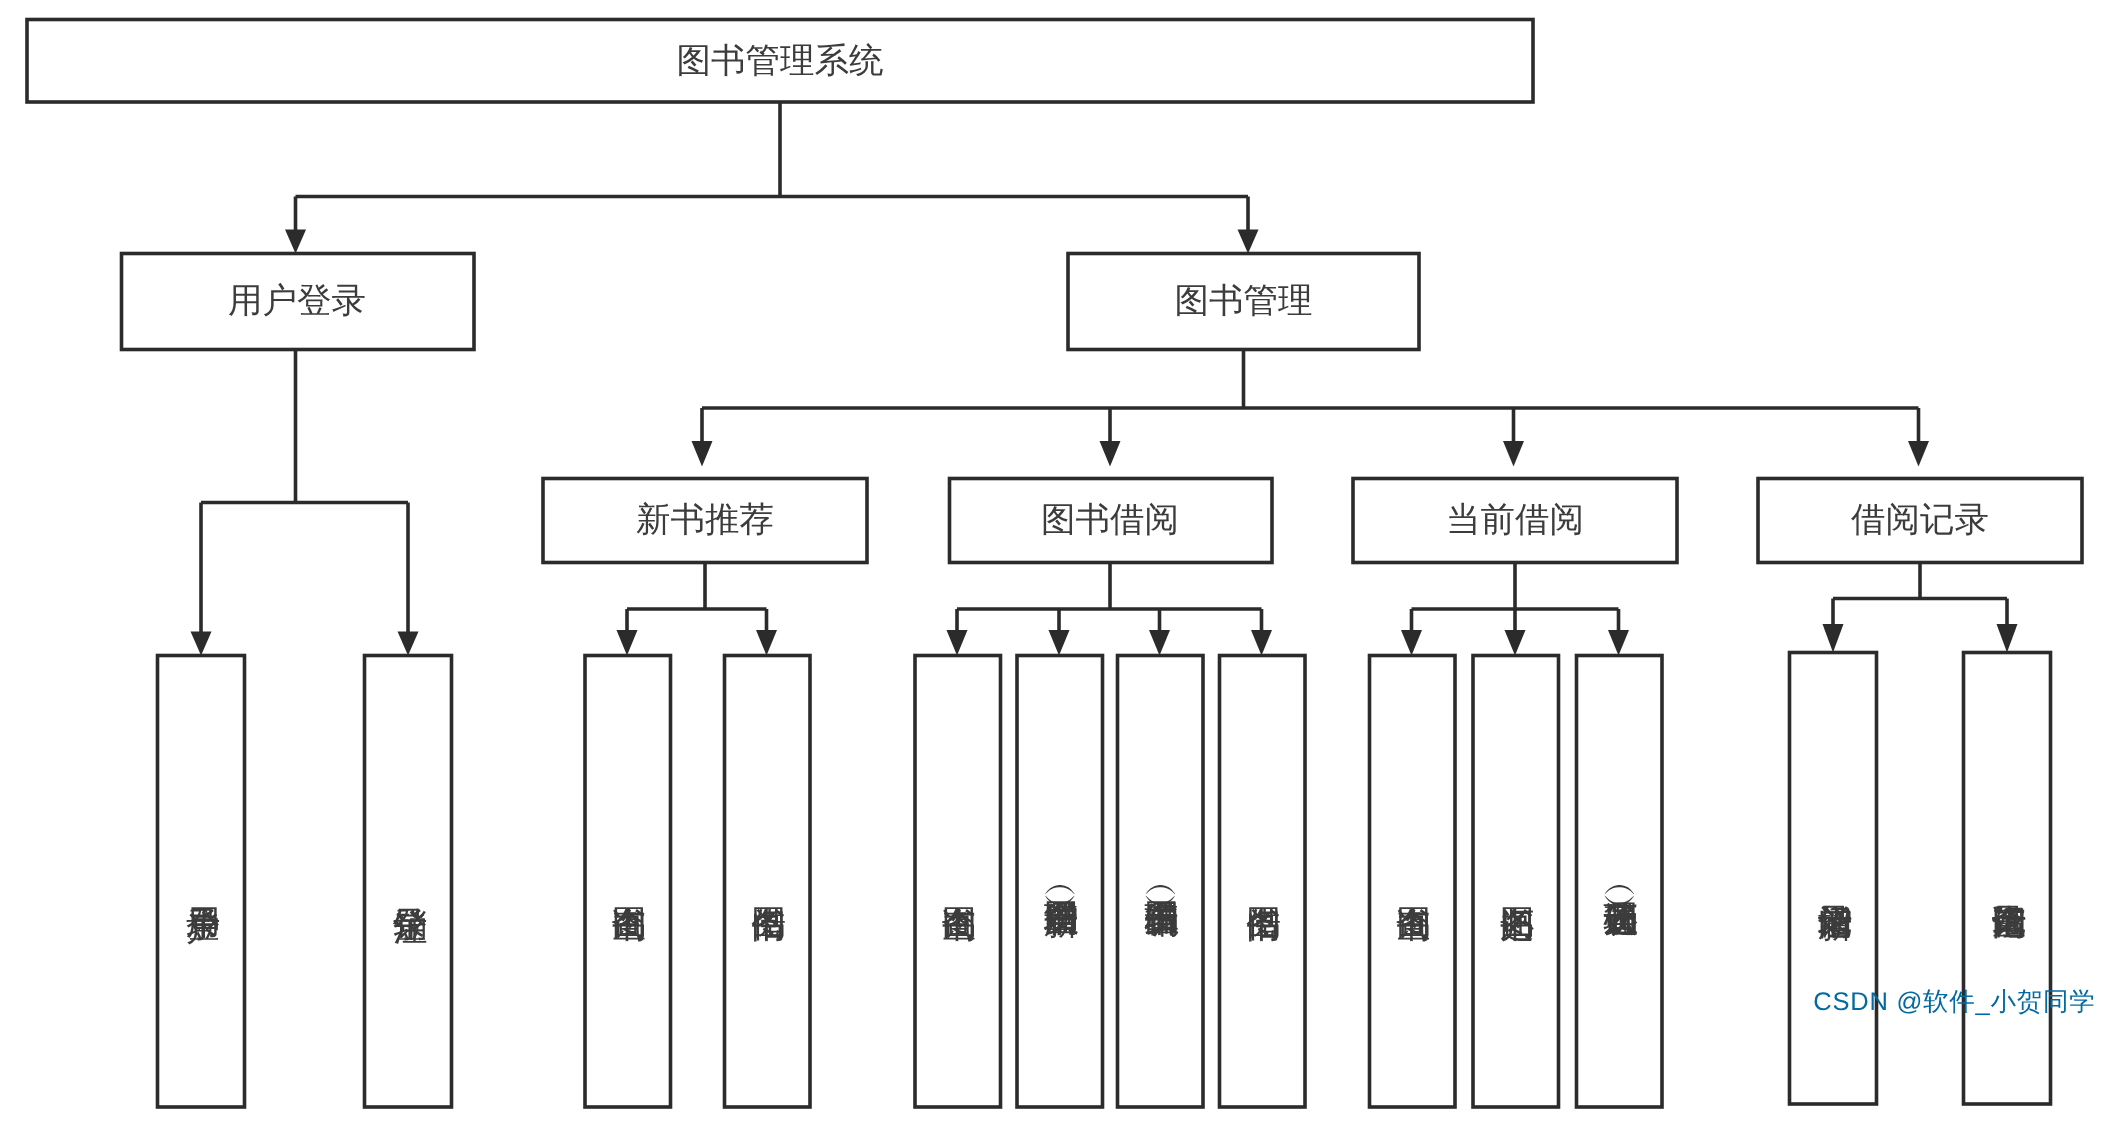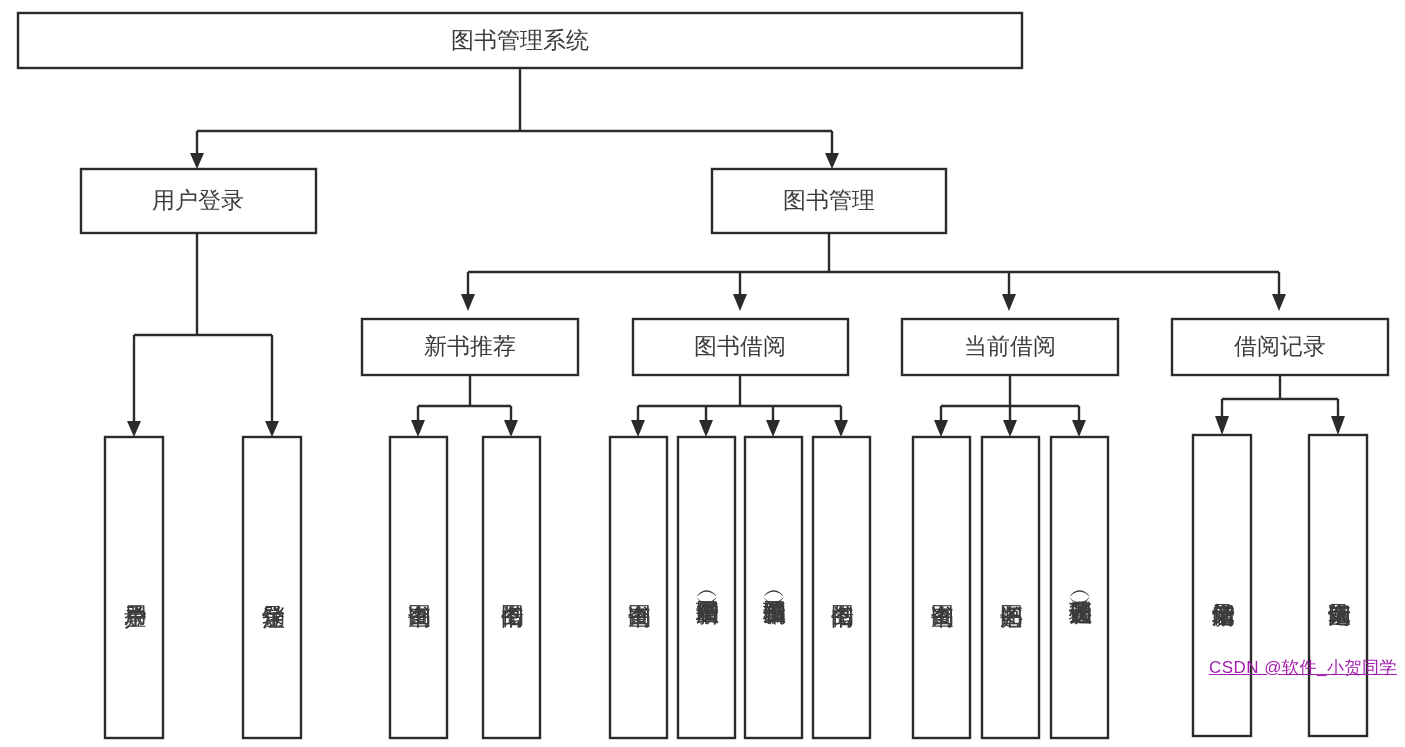--- a/index.html
+++ b/index.html
@@ -52,25 +52,24 @@
   .arrow-head {
     fill: #2b2b2b;
     stroke: none;
   }
   .watermark {
     position: absolute;
     right: 8px;
     bottom: 6px;
     font-family: "Liberation Sans", "DejaVu Sans", sans-serif;
     font-size: 17px;
-    color: #a21caf;
+    color: #0369a1;
     letter-spacing: 0.5px;
     white-space: nowrap;
     pointer-events: none;
-    text-decoration: underline;
   }
 </style>
 </head>
 <body>
 
 <div id="diagram-root">
 
   <svg id="tree-svg" viewBox="0 0 1405 747">
     <defs>
       <marker id="arrow" viewBox="0 0 12 14" refX="6" refY="13" markerWidth="12" markerHeight="14" orient="auto-start-reverse">

